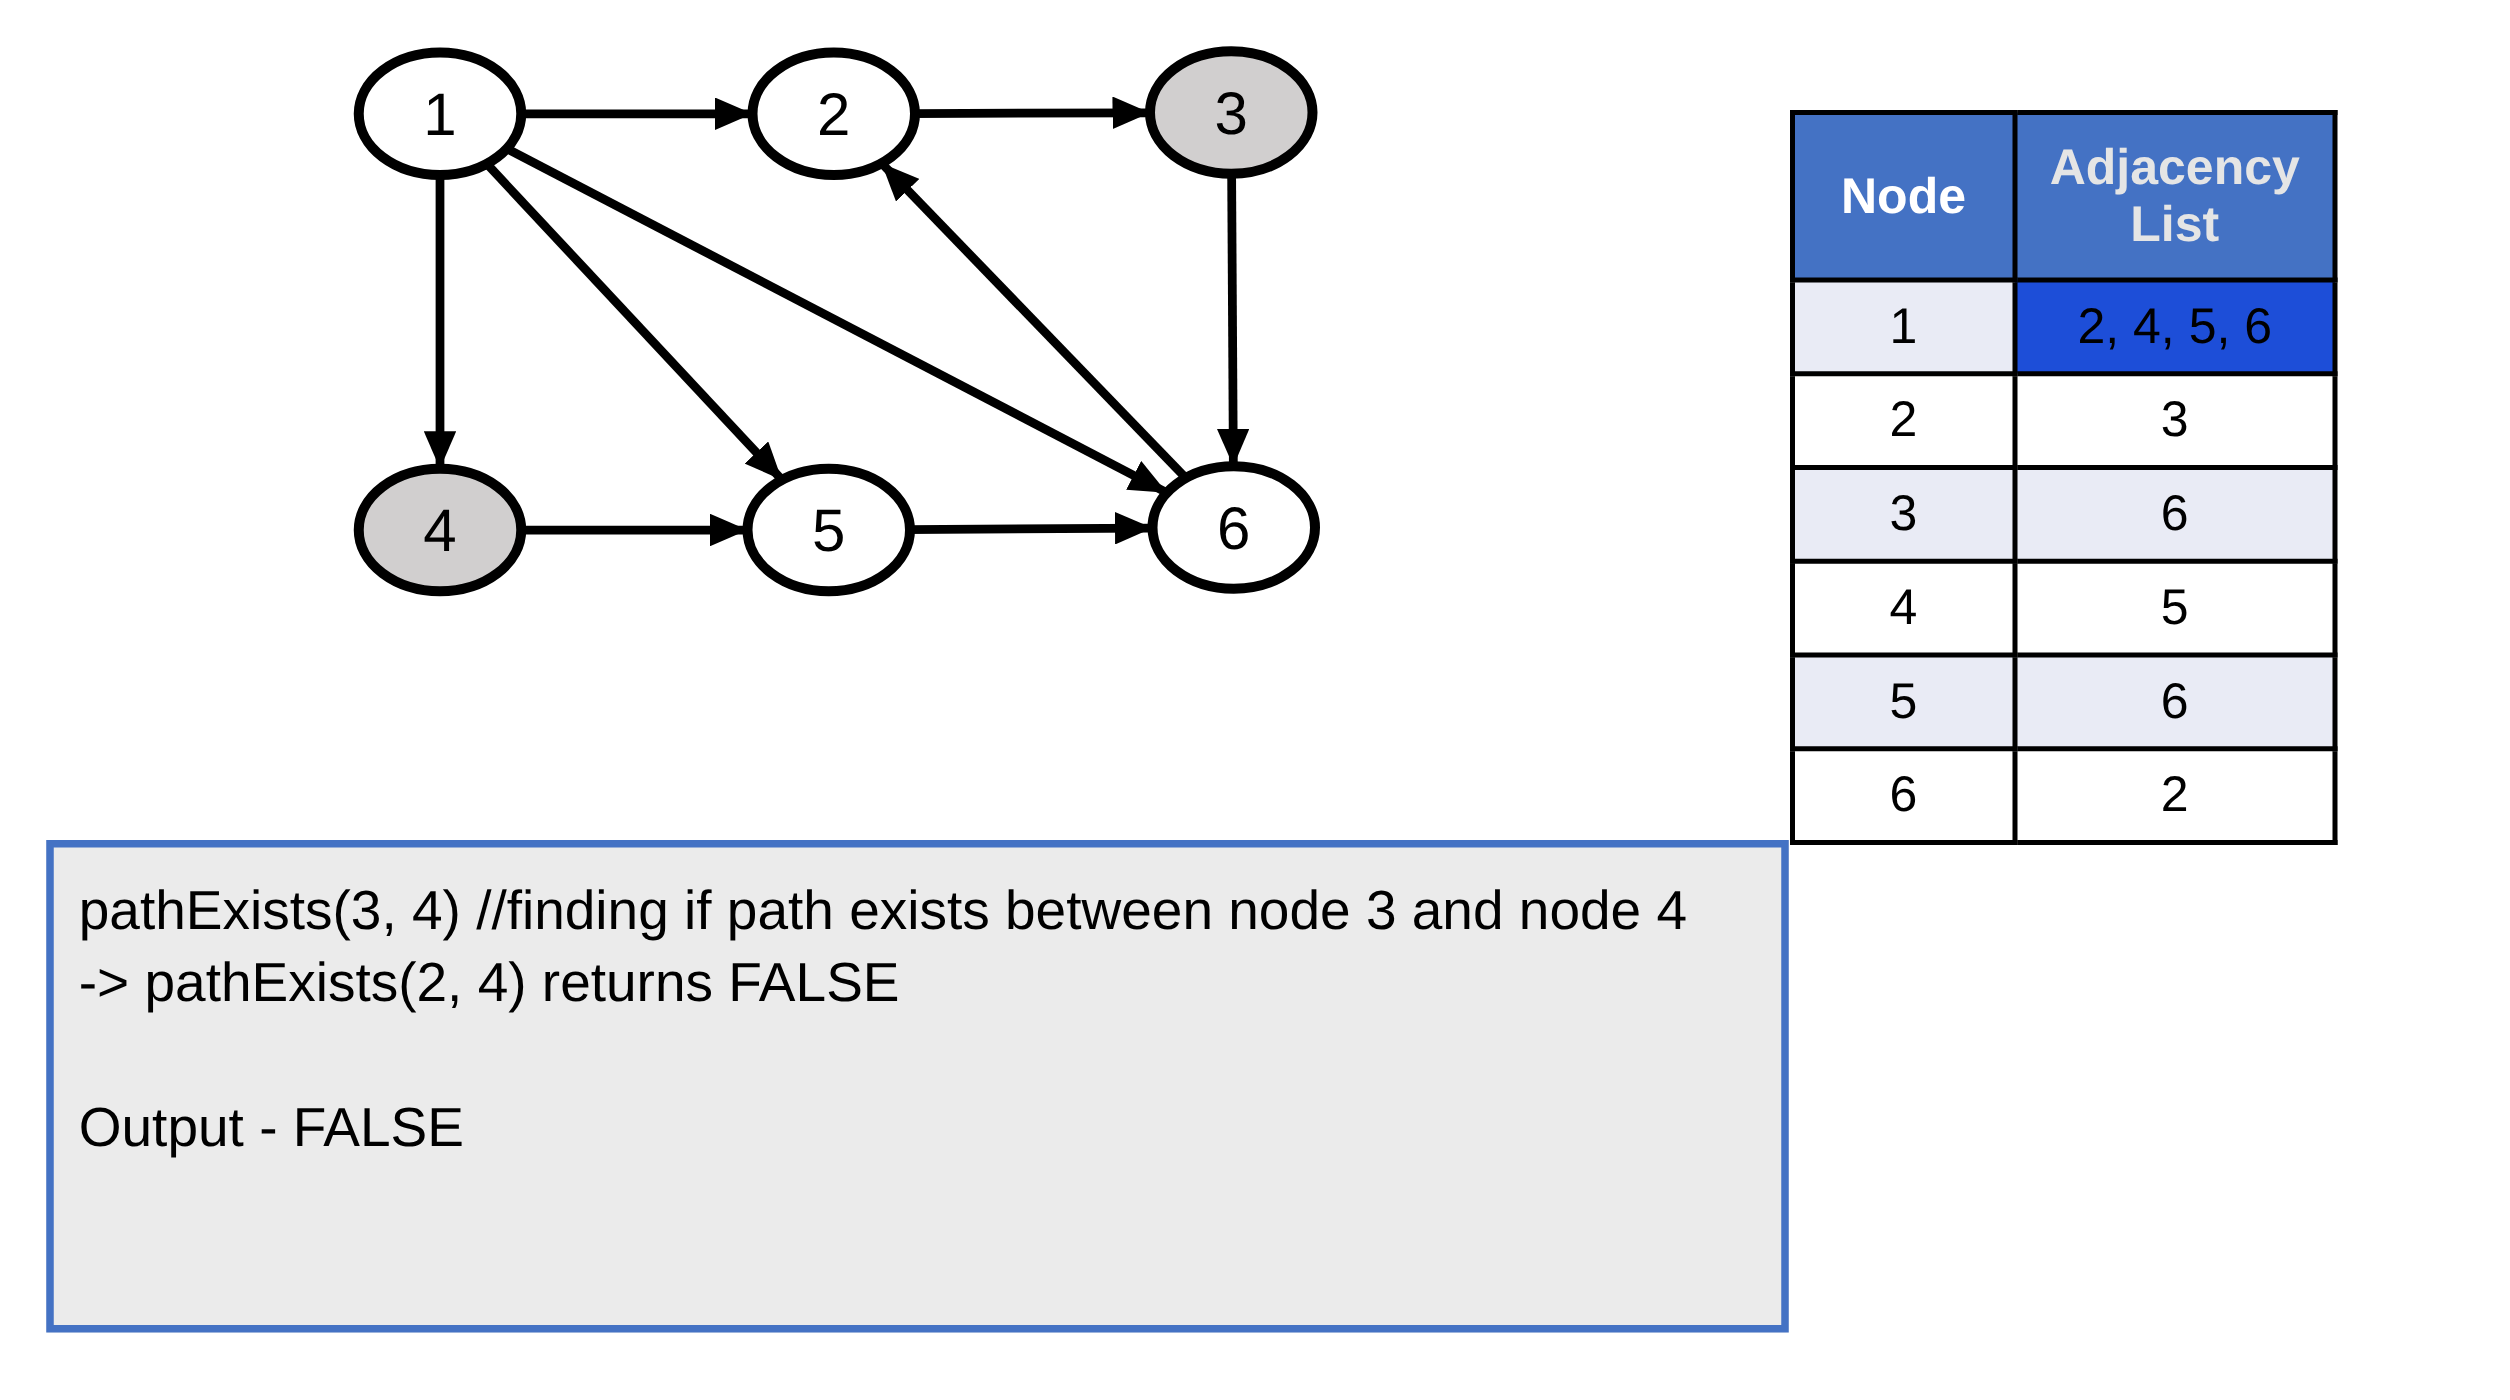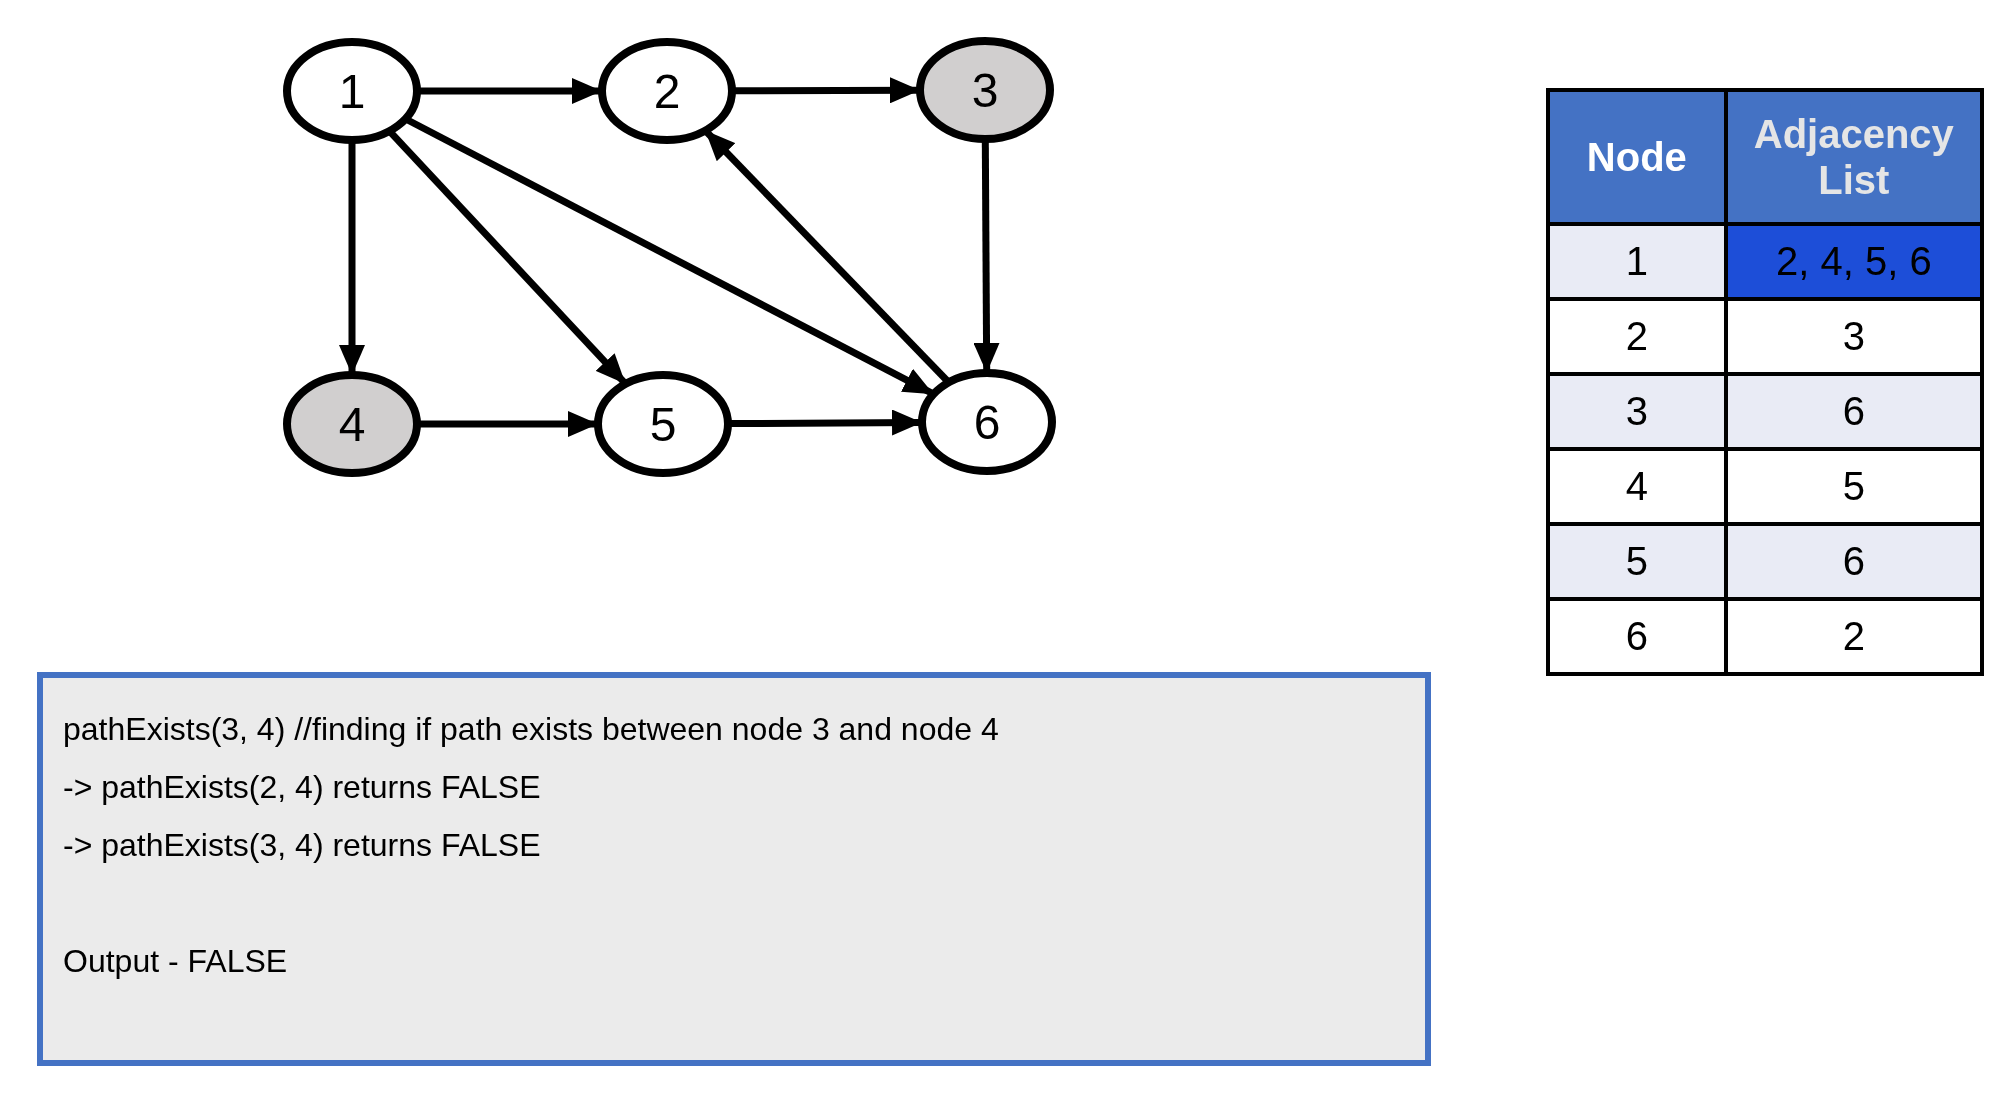--- a/index.html
+++ b/index.html
@@ -34,21 +34,21 @@
   .graph-node-label {
     font-family: "Liberation Sans", "DejaVu Sans", sans-serif;
     font-size: 48px;
     fill: #000000;
     text-anchor: middle;
   }
 
   
   #adjacency-table {
     position: absolute;
-    left: 1546px;
+    left: 1432px;
     top: 88px;
     border-collapse: collapse;
     table-layout: fixed;
     width: 438px;
   }
   #adjacency-table th,
   #adjacency-table td {
     border: 4px solid #000000;
     text-align: center;
     vertical-align: middle;
@@ -75,21 +75,21 @@
     left: 37px;
     top: 672px;
     width: 1362px;
     height: 360px;
     border: 6px solid #4472c4;
     background: #ebebeb;
     box-sizing: content-box;
     padding: 22px 0 0 20px;
   }
   .trace-line {
-    font-size: 32px;
+    font-size: 44px;
     line-height: 58px;
     color: #000000;
     white-space: pre;
     min-height: 58px;
   }
 </style>
 </head>
 <body>
 
 <div id="canvas">
@@ -162,18 +162,17 @@
         <tr>
           <td style="background: rgb(255, 255, 255);">6</td>
           <td style="background: rgb(255, 255, 255);">2</td>
         </tr>
       </tbody>
   </table>
 
   <div id="trace-box" style="border-color: rgb(68, 114, 196); background: rgb(235, 235, 235);">
       <div class="trace-line">pathExists(3, 4) //finding if path exists between node 3 and node 4</div>
       <div class="trace-line">-&gt; pathExists(2, 4) returns FALSE</div>
-      <div class="trace-line">-&gt; pathExists(3, 4) returns FALSE</div>
       <div class="trace-line"> </div>
       <div class="trace-line">Output - FALSE</div>
     </div>
 
 </div>
 
 </body></html>

